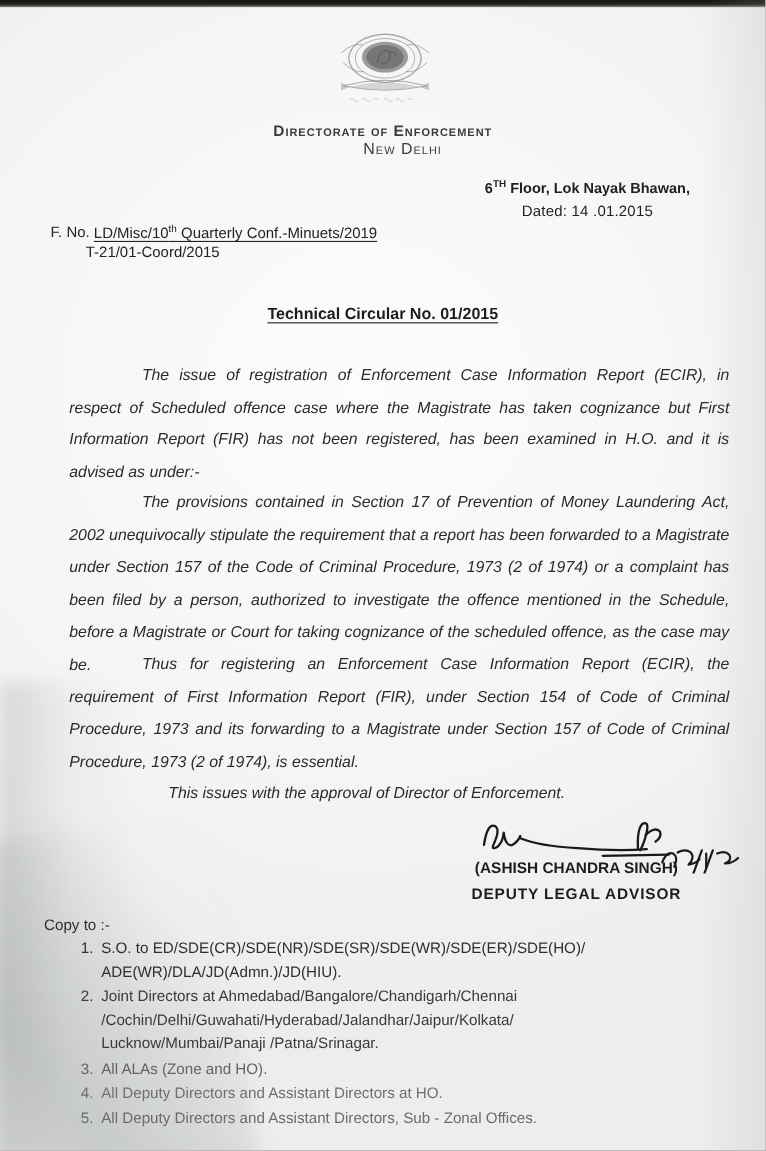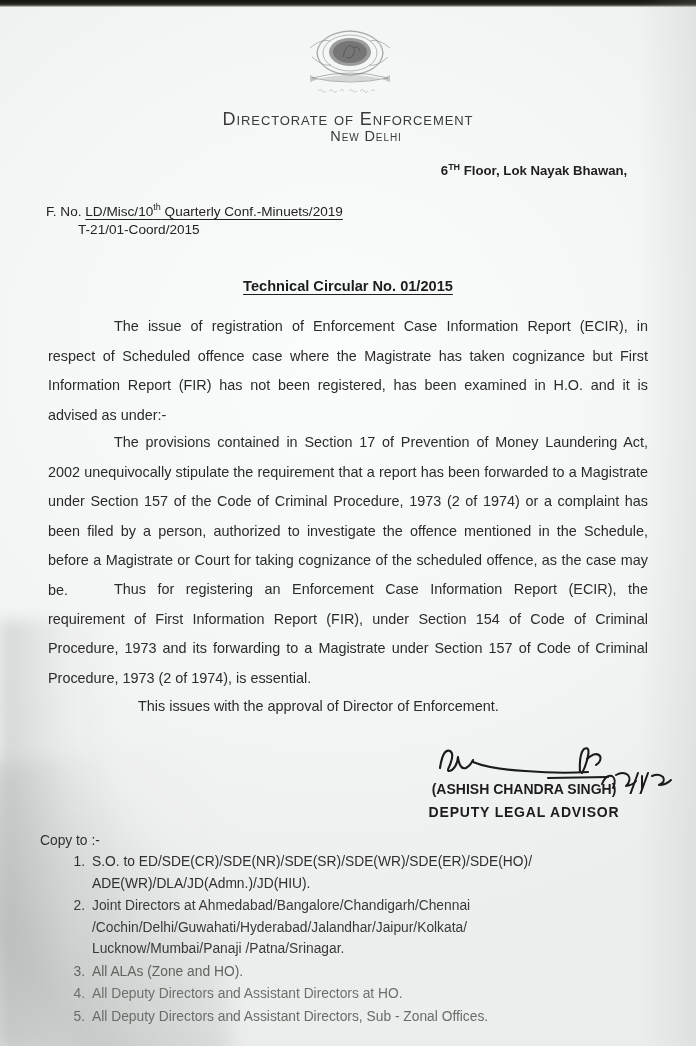--- a/index.html
+++ b/index.html
@@ -75,21 +75,21 @@
     left: 0; top: 111px;
     width: 696px;
     text-align: center;
   }
   .lh-line {
     font-variant: small-caps;
     letter-spacing: 0.9px;
     color: #3a3a3a;
     line-height: 17px;
   }
-  .lh-1 { font-size: 18px; }
+  .lh-1 { font-size: 14px; font-weight: bold; }
   .lh-2 { font-size: 14.5px; }
   .lh-3 { font-size: 14.5px; padding-left: 36px; }
 
   
   .address {
     position: absolute;
     left: 396px; top: 157px;
     width: 276px;
     text-align: center;
     font-weight: bold;
@@ -135,21 +135,22 @@
     text-decoration: underline;
     text-underline-offset: 3px;
   }
   .para {
     text-align: justify;
     text-justify: inter-word;
     font-size: 14.4px;
     line-height: 29.5px;
     color: #2b2b2b;
     text-indent: 66px;
-    margin: 0;
+    margin: 15px;
+    font-style: italic;
   }
   .para.p1 { position: absolute; top: 312px; width: 600px; left: 48px; }
   .para.p2 { position: absolute; top: 428px; width: 600px; left: 48px; }
   .para.p3 { position: absolute; top: 575px; width: 600px; left: 48px; }
   .para.p4 {
     position: absolute; top: 692px; width: 600px; left: 48px;
     text-align: left; text-indent: 90px;
   }
 
   
@@ -263,20 +264,21 @@
       </svg>
     </div>
 
     <div class="letterhead">
       <div class="lh-line lh-1">Directorate of Enforcement</div>
       <div class="lh-line lh-3">New Delhi</div>
     </div>
 
     <div class="address">
       <div><span>6</span><sup>TH</sup><span> Floor, Lok Nayak Bhawan,</span></div>
+      <div class="dated">Dated:  14 .01.2015</div>
     </div>
 
     <div class="fileno"><span>F. No. </span><span class="u"><span>LD/Misc/10</span><sup>th</sup><span> Quarterly Conf.-Minuets/2019</span></span></div>
     <div class="fileno-2">T-21/01-Coord/2015</div>
 
     <div class="circ-title"><span>Technical Circular No.  01/2015</span></div>
 
     <p class="para p1">The issue of registration of Enforcement Case Information Report (ECIR), in respect of Scheduled offence case where the Magistrate has taken cognizance but First Information Report (FIR) has not been registered, has been examined in H.O. and it is advised as under:-</p>
     <p class="para p2">The provisions contained in Section 17 of Prevention of Money Laundering Act, 2002 unequivocally stipulate the requirement that a report has been forwarded to a Magistrate under Section 157 of the Code of Criminal Procedure, 1973 (2 of 1974) or a complaint has been filed by a person, authorized to investigate the offence mentioned in the Schedule, before a Magistrate or Court for taking cognizance of the scheduled offence, as the case may be.</p>
     <p class="para p3">Thus for registering an Enforcement Case Information Report (ECIR), the requirement of First Information Report (FIR), under Section 154 of Code of Criminal Procedure, 1973 and its forwarding to a Magistrate under Section 157 of Code of Criminal Procedure, 1973 (2 of 1974), is essential.</p>

